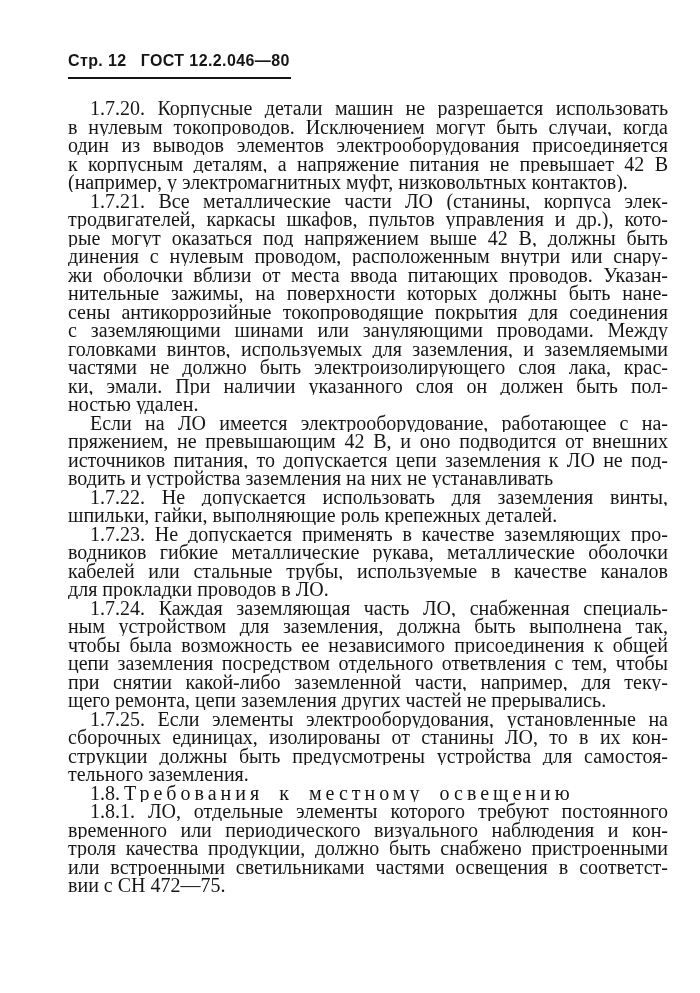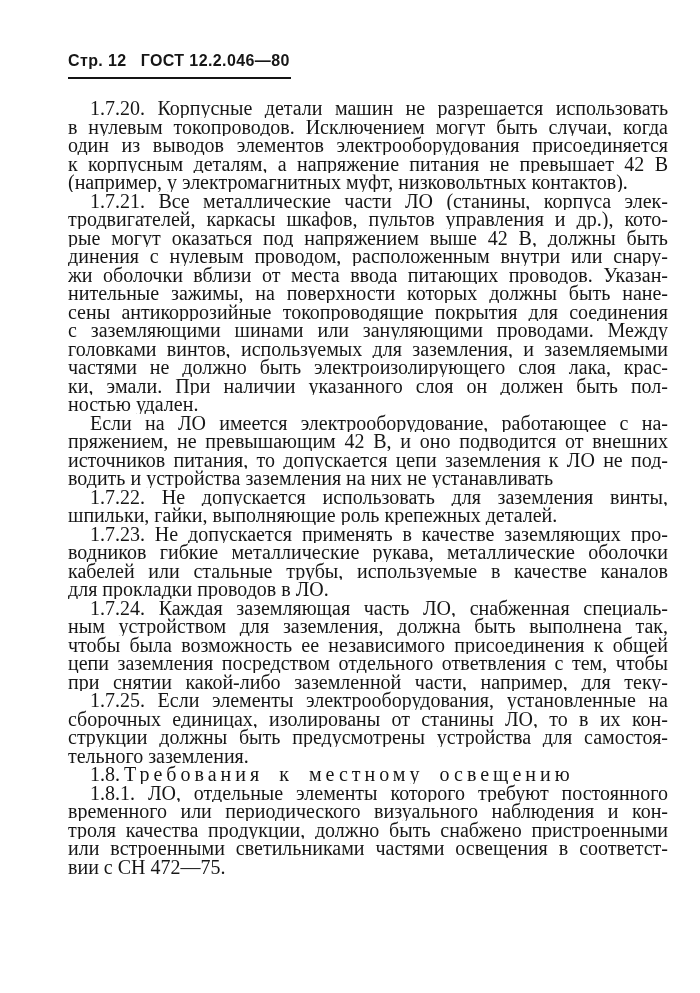--- a/index.html
+++ b/index.html
@@ -95,20 +95,21 @@
         <div class="tline j">водников гибкие металлические рукава, металлические оболочки</div>
         <div class="tline j">кабелей или стальные трубы, используемые в качестве каналов</div>
         <div class="tline last">для прокладки проводов в ЛО.</div>
       </div>
       <div class="para">
         <div class="tline j indent">1.7.24. Каждая заземляющая часть ЛО, снабженная специаль-</div>
         <div class="tline j">ным устройством для заземления, должна быть выполнена так,</div>
         <div class="tline j">чтобы была возможность ее независимого присоединения к общей</div>
         <div class="tline j">цепи заземления посредством отдельного ответвления с тем, чтобы</div>
         <div class="tline j">при снятии какой-либо заземленной части, например, для теку-</div>
+        <div class="tline last">щего ремонта, цепи заземления других частей не прерывались.</div>
       </div>
       <div class="para">
         <div class="tline j indent">1.7.25. Если элементы электрооборудования, установленные на</div>
         <div class="tline j">сборочных единицах, изолированы от станины ЛО, то в их кон-</div>
         <div class="tline j">струкции должны быть предусмотрены устройства для самостоя-</div>
         <div class="tline last">тельного заземления.</div>
       </div>
       <div class="para">
         <div class="tline last indent heading"><span class="hnum">1.8.</span><span class="spaced">Требования к местному освещению</span></div>
       </div>

